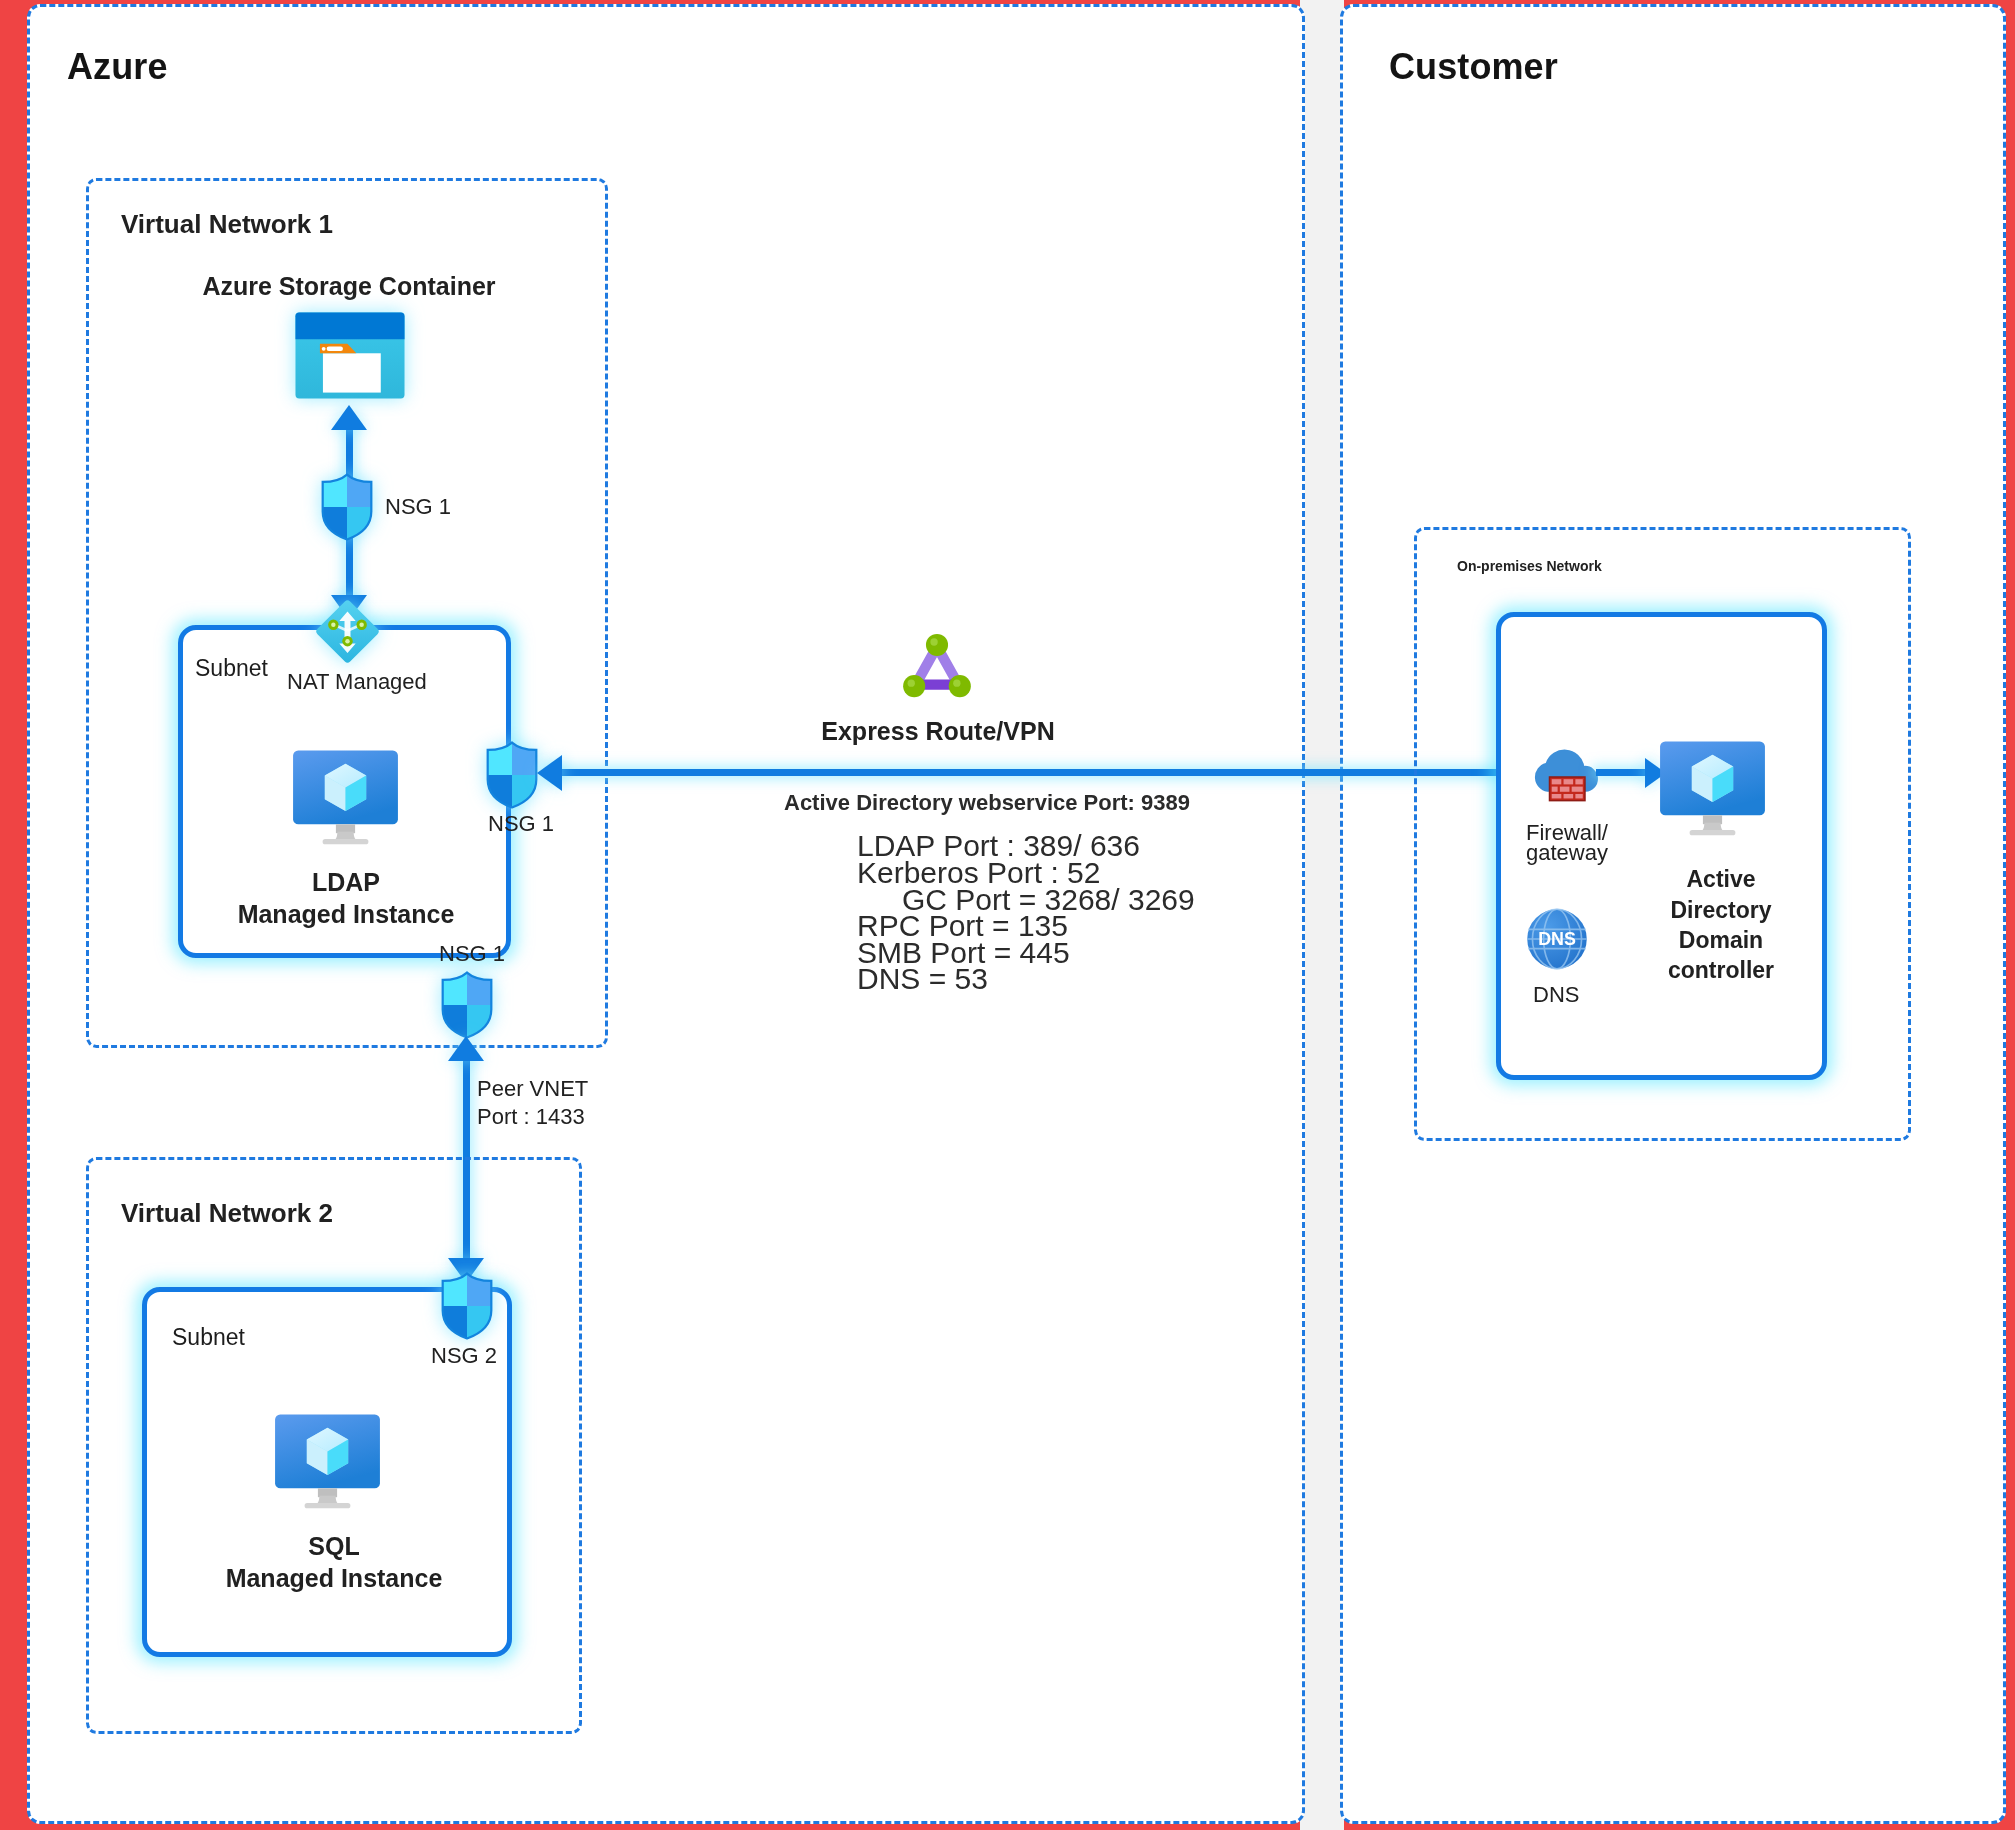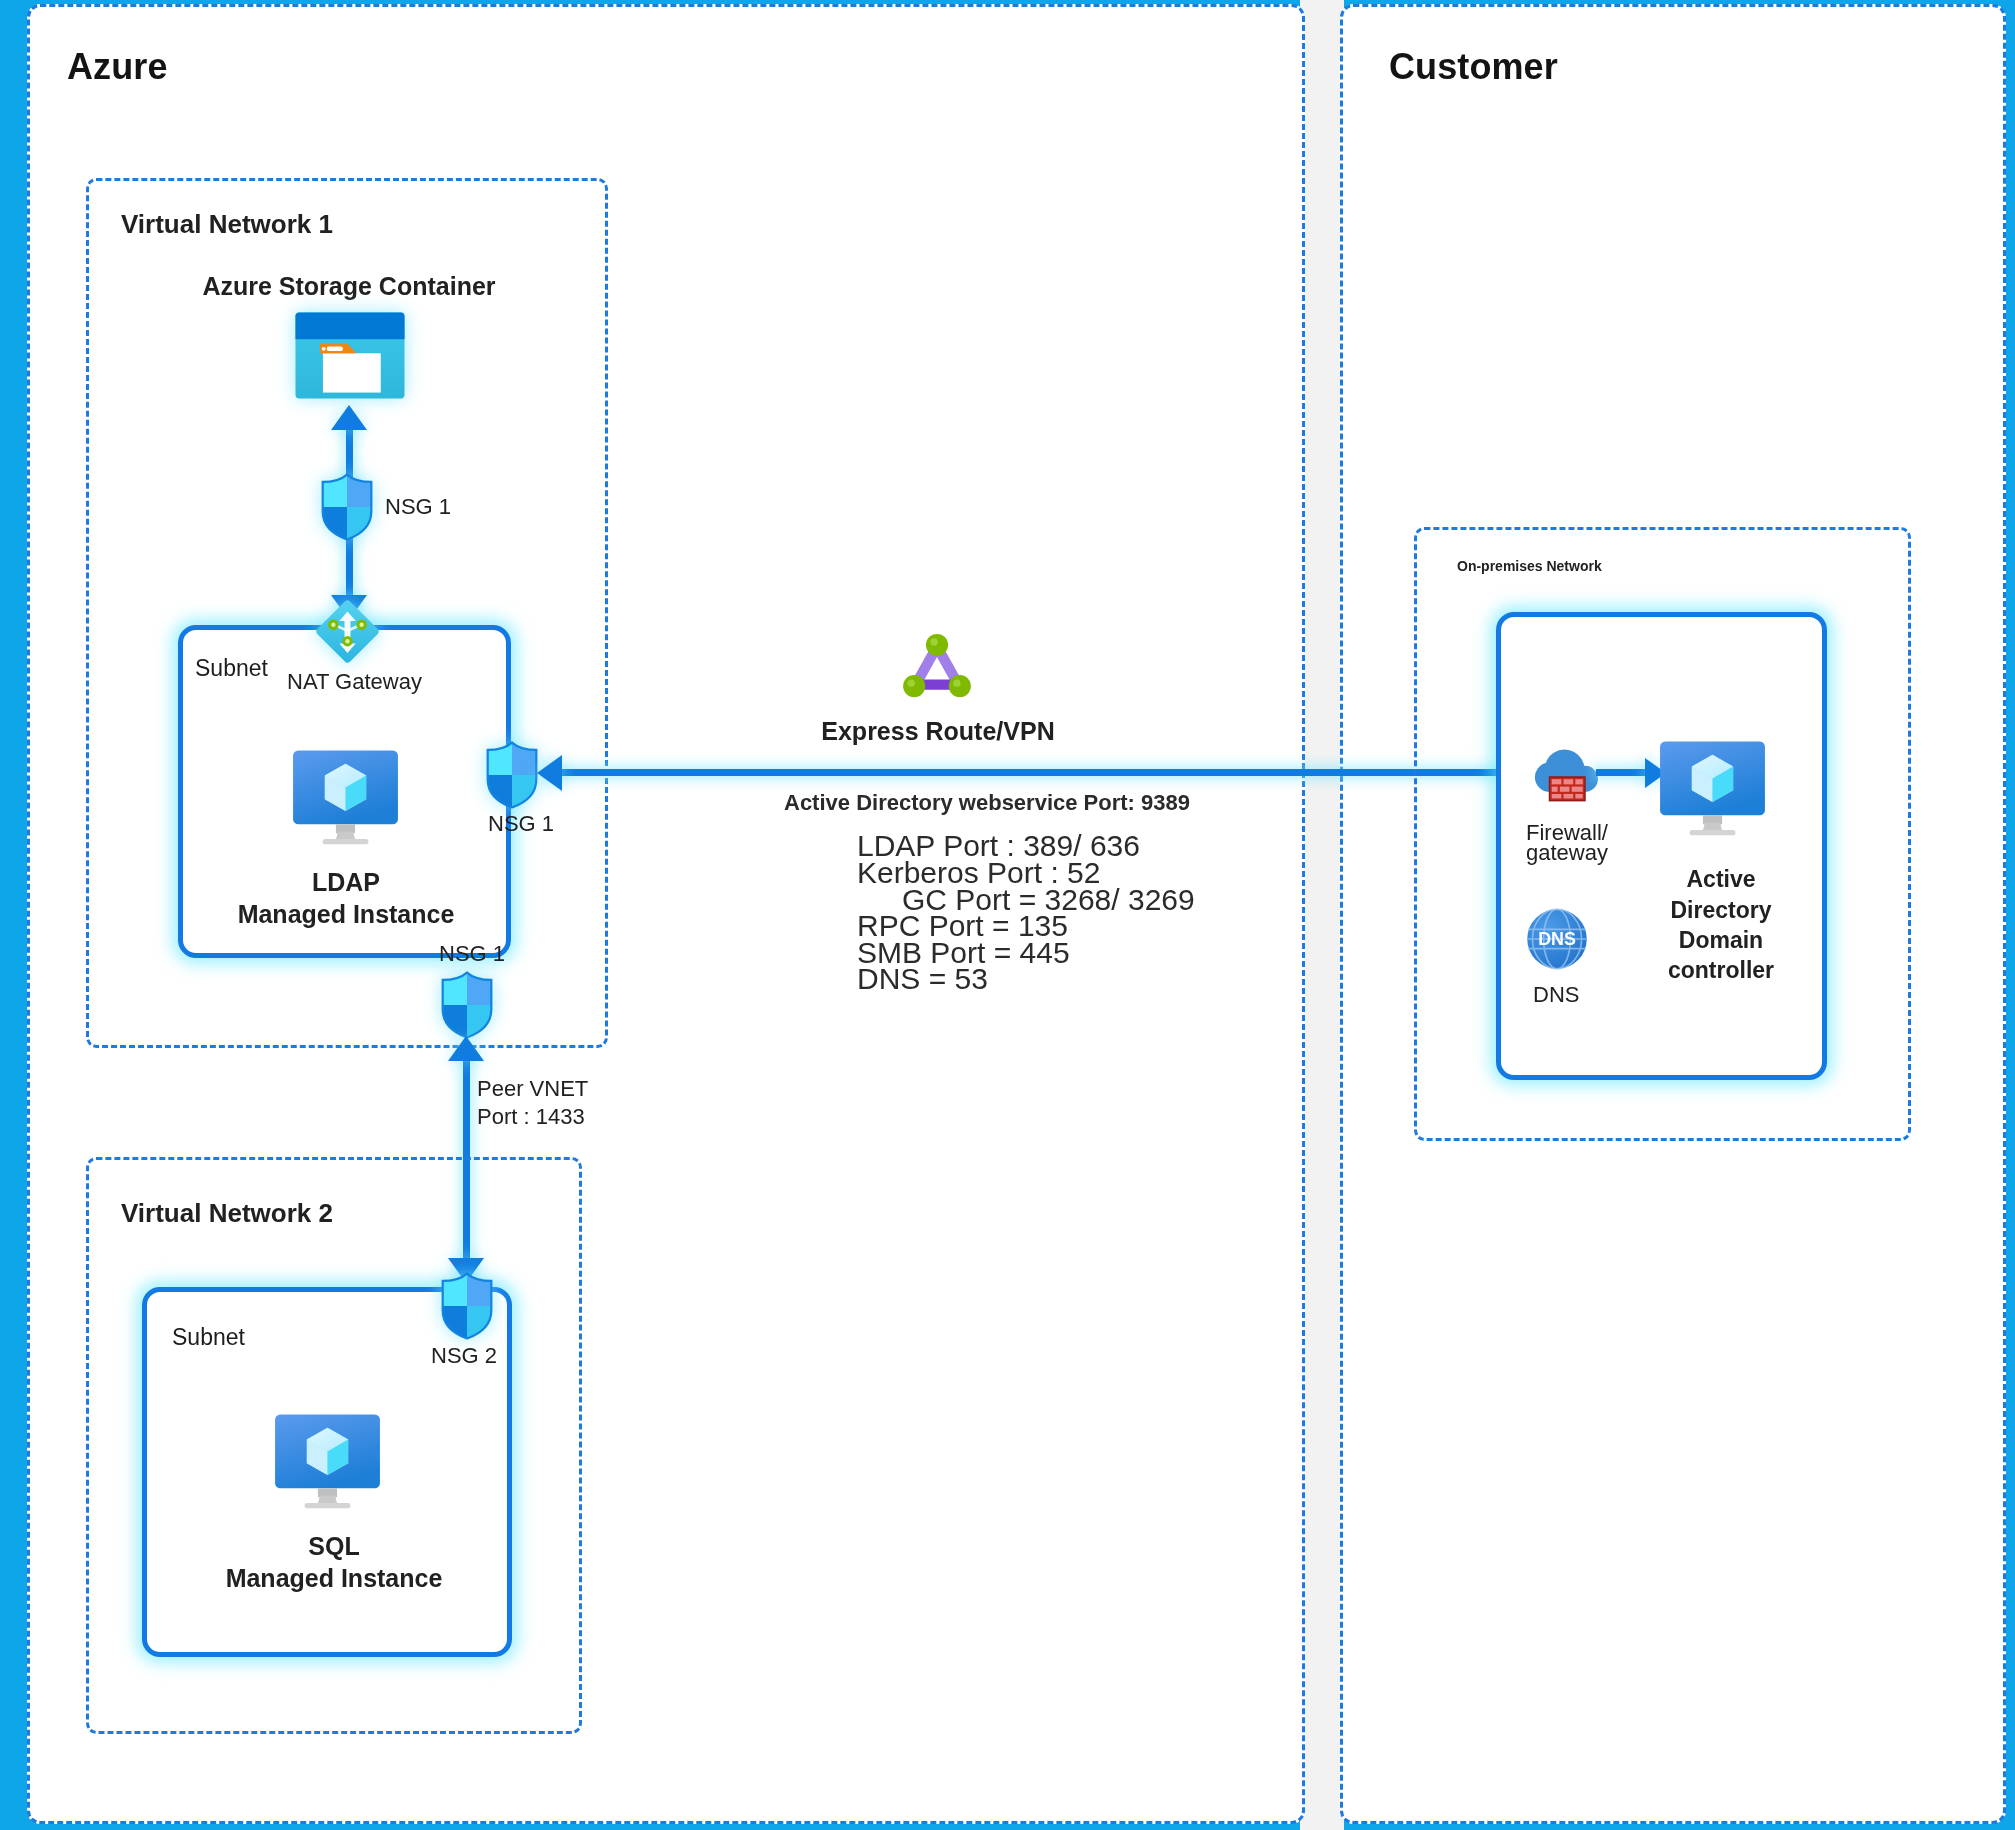--- a/index.html
+++ b/index.html
@@ -6,21 +6,21 @@
   html,body{margin:0;padding:0;background:#ffffff;}
   body{
     font-family:"Liberation Sans", sans-serif;
     color:#1b1b1b;
     -webkit-font-smoothing:antialiased;
   }
   #stage{
     position:relative;
     width:2015px;
     height:1831px;
-    background:#0ea5e9;
+    background:#ef4444;
     overflow:hidden;
   }
 
   
   .zone{
     position:absolute;
     border:3.7px dashed #1f7ae0;
     border-radius:13.3px;
     background:#ffffff;
     box-sizing:border-box;
@@ -214,21 +214,21 @@
       <path d="M45 18l11 13h-7v30h7L45 74 34 61h7V31h-7z" fill="#ffffff" opacity=".95"></path>
       <path d="M45 44L27 36M45 44l18-8" stroke="#ffffff" stroke-width="3.5" opacity=".8" fill="none"></path>
       <circle cx="26" cy="36" r="7" fill="#7FBA00"></circle>
         <circle cx="26" cy="36" r="3" fill="#D9F2A8"></circle>
       <circle cx="64" cy="36" r="7" fill="#7FBA00"></circle>
         <circle cx="64" cy="36" r="3" fill="#D9F2A8"></circle>
       <circle cx="45" cy="58" r="7" fill="#7FBA00"></circle>
         <circle cx="45" cy="58" r="3" fill="#D9F2A8"></circle>
     </svg>
   </div>
-  <div class="lbl small-lbl" style="left:287px;top:669px;">NAT Gateway</div>
+  <div class="lbl small-lbl" style="left:287px;top:669px;">NAT Managed</div>
 
   <div class="icon" style="left:290px;top:749px;width:111px;height:96px;">
     <svg viewBox="0 0 150 130">
       <defs>
         <linearGradient id="monG" x1="0" y1="0" x2="0.4" y2="1">
           <stop offset="0" stop-color="#5B9BEE"></stop>
             <stop offset="1" stop-color="#1E7FD6"></stop>
         </linearGradient>
         <linearGradient id="cubeTop" x1="0" y1="0" x2="1" y2="1">
           <stop offset="0" stop-color="#DFF7FF"></stop>

